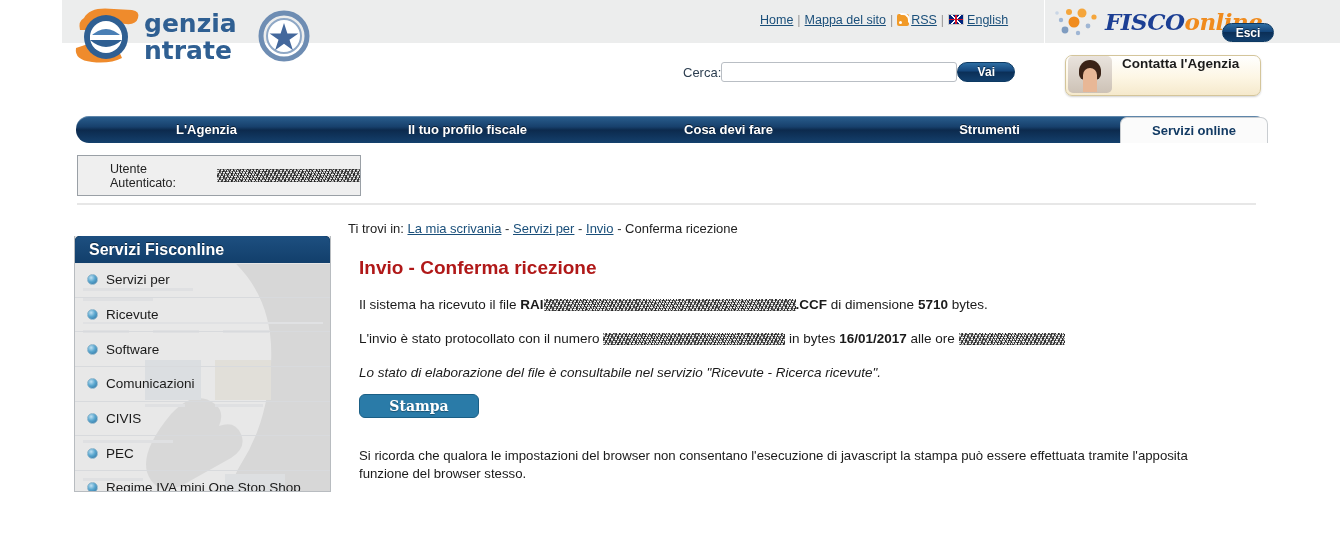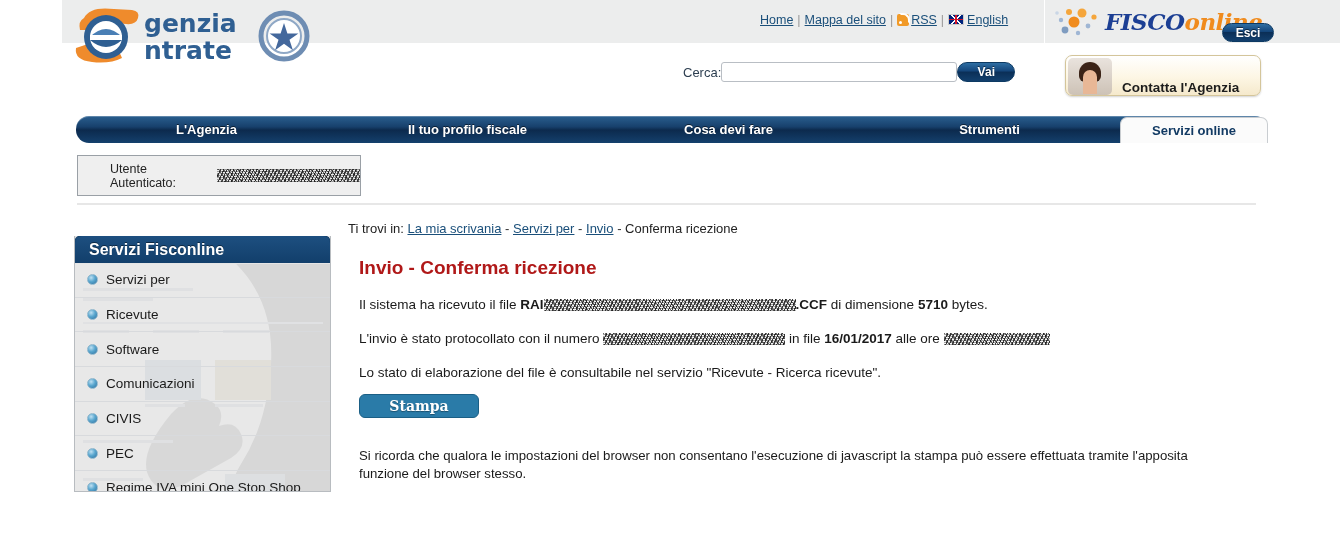--- a/index.html
+++ b/index.html
@@ -102,21 +102,21 @@
     border-radius: 10px; border: 1px solid #0d3a63;
     background: linear-gradient(to bottom, #2e6ea3 0%, #14457a 45%, #0b2f57 50%, #123f6d 100%);
     color: #fff; font-size: 12px; font-weight: bold; cursor: pointer;
     display:flex; align-items:center; justify-content:center;
     text-shadow: 0 -1px 0 rgba(0,0,0,.5);
   }
   .contatta {
     position: absolute; left: 1065px; top: 55px; width: 196px; height: 41px;
     border: 1px solid #d4c59a; border-radius: 7px;
     background: linear-gradient(to bottom, #ffffff 0%, #fdf6e4 55%, #f5e9cc 100%);
-    display: flex; align-items: flex-end; cursor: pointer;
+    display: flex; align-items: flex-start; cursor: pointer;
     box-shadow: 0 1px 2px rgba(0,0,0,.18);
   }
   .contatta-av {
     width: 44px; height: 37px; margin-left: 2px; border-radius: 5px;
     background: linear-gradient(to bottom,#e9e3dd,#cdc2b6);
     position: relative; overflow: hidden; flex: none;
   }
   .contatta-av::before {
     content:""; position:absolute; left:11px; top:4px; width:22px; height:20px;
     background:#3b2317; border-radius: 11px 11px 6px 6px;
@@ -211,21 +211,21 @@
     display:block;
     font-size: 19px; font-weight: bold; color: #b01818;
     margin: 0 0 17px 11px;
   }
   .para {
     font-size: 13.5px; color: #1a1a1a; margin: 0 0 0 11px;
     line-height: 18px;
   }
   .p1 { margin-bottom: 16px; }
   .p2 { margin-bottom: 16px; }
-  .p3 { margin-bottom: 12px; }
+  .p3 { margin-bottom: 12px; font-style: italic; }
   .stampa-btn {
     margin-left: 11px; width: 120px; height: 24px;
     background: #2a7ba8; border: 1px solid #1b5f85; border-radius: 6px;
     color: #fff; font-size: 14px; font-weight: bold; cursor: pointer;
     font-family:"DejaVu Serif", serif;
     display:flex; align-items:center; justify-content:center;
     text-shadow: 0 1px 1px rgba(0,0,0,.35);
   }
   .p4 {
     margin-left: 11px; margin-top: 29px; width: 880px;
@@ -376,21 +376,21 @@
       <span class="dash">-</span>
       <a>Invio</a>
       <span class="dash">-</span>
       <span>Conferma ricezione</span>
     </div>
 
     <span class="pagetitle">Invio - Conferma ricezione</span>
 
     <p class="para p1"><span>Il sistema ha ricevuto il file </span><b>RAI</b><span class="redact" style="width:252px;height:12px;"></span><b>.CCF</b><span> di dimensione </span><b>5710</b><span> bytes.</span></p>
 
-    <p class="para p2"><span>L'invio è stato protocollato con il numero </span><span class="redact" style="width:182px;height:12px;"></span><span> in file </span><b>16/01/2017</b><span> alle ore </span><span class="redact" style="width:106px;height:12px;"></span></p>
+    <p class="para p2"><span>L'invio è stato protocollato con il numero </span><span class="redact" style="width:182px;height:12px;"></span><span> in bytes </span><b>16/01/2017</b><span> alle ore </span><span class="redact" style="width:106px;height:12px;"></span></p>
 
     <p class="para p3">Lo stato di elaborazione del file è consultabile nel servizio "Ricevute - Ricerca ricevute".</p>
 
     <div class="stampa-btn">Stampa</div>
 
     <p class="para p4">Si ricorda che qualora le impostazioni del browser non consentano l'esecuzione di javascript la stampa può essere effettuata tramite l'apposita funzione del browser stesso.</p>
   </div>
 
 </div>
 

